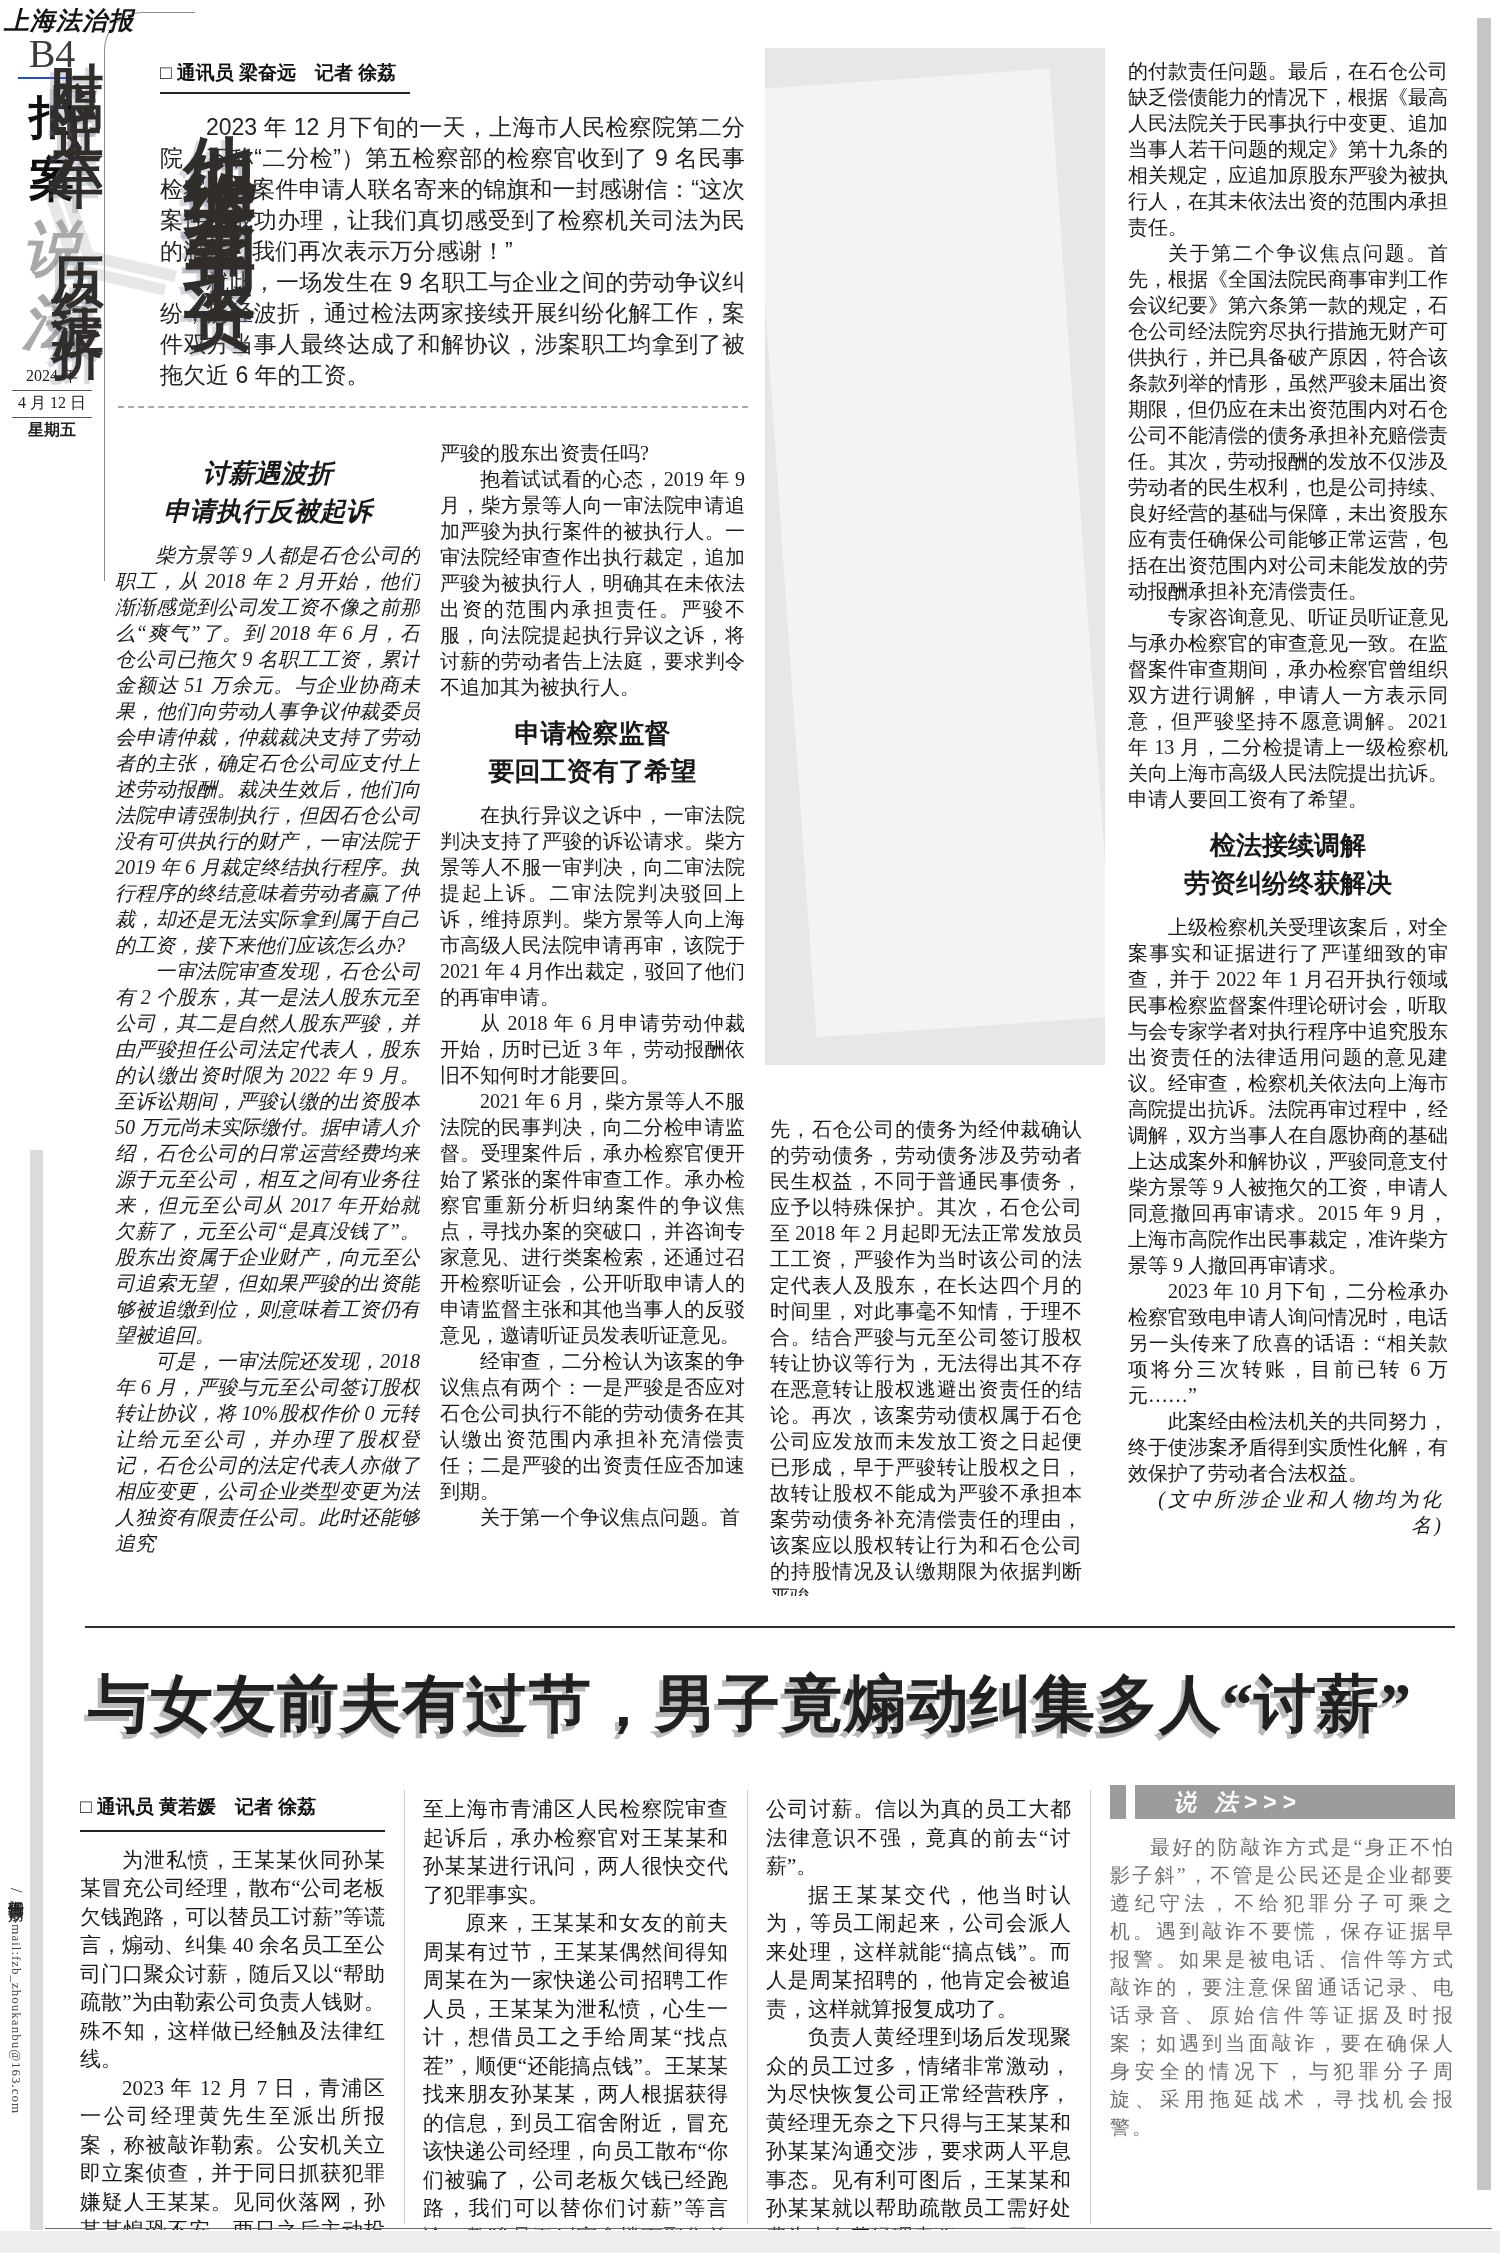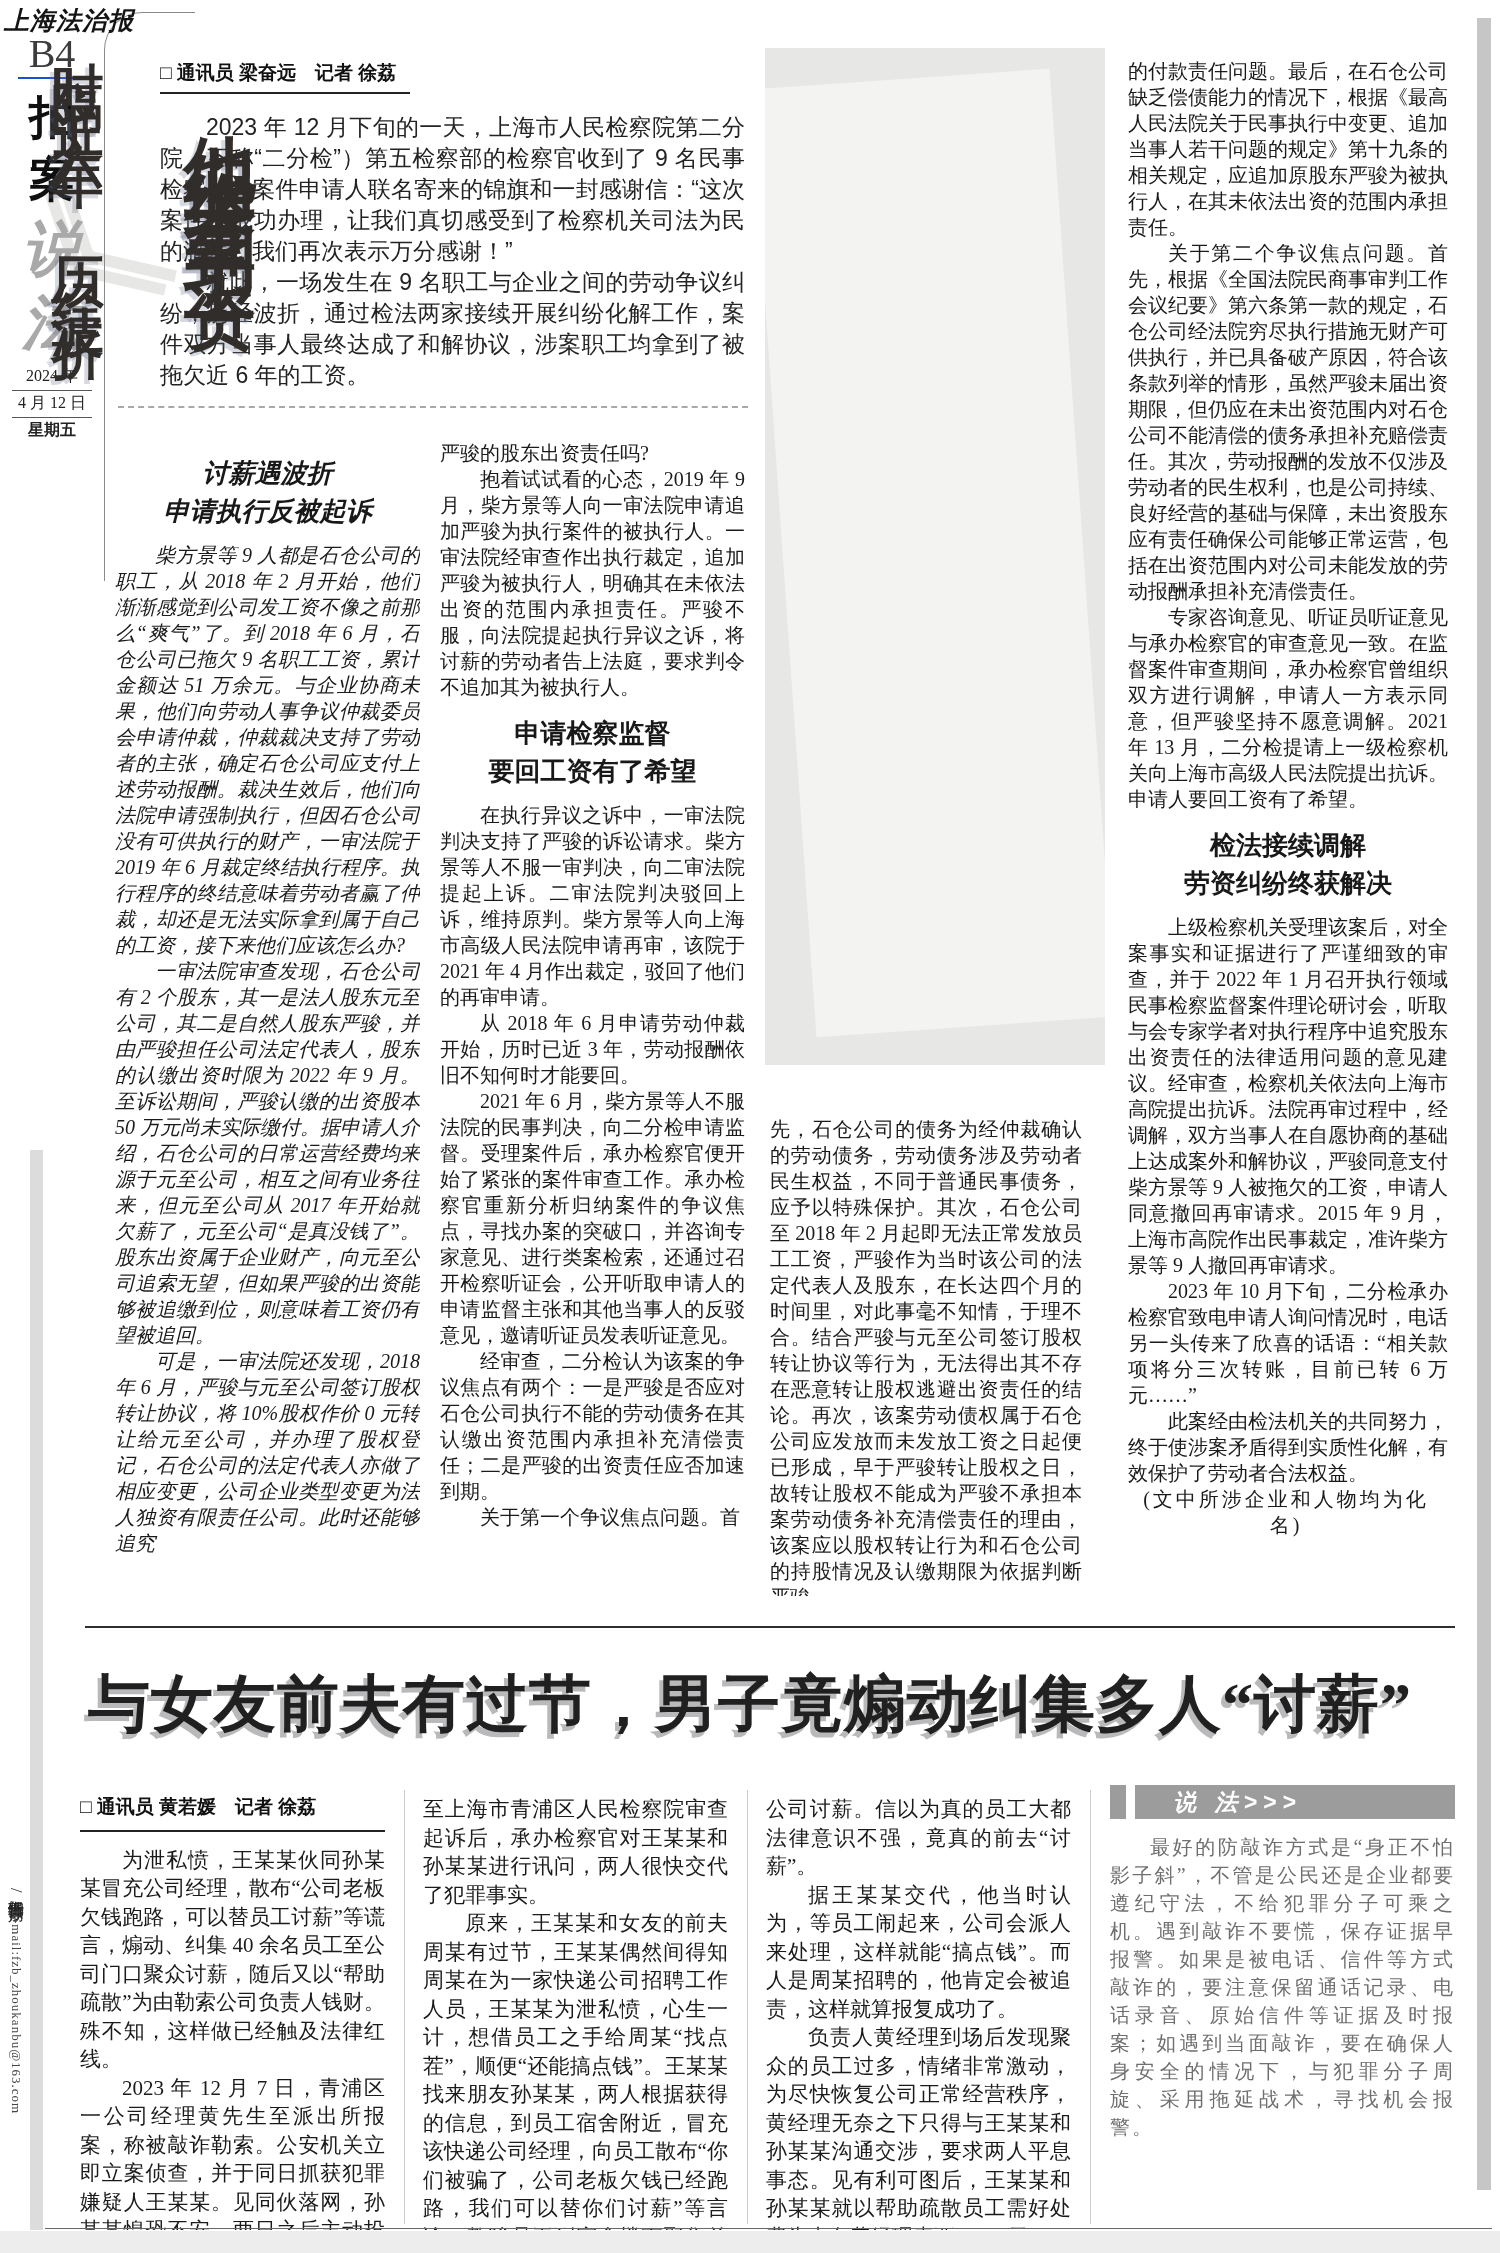--- a/index.html
+++ b/index.html
@@ -31,21 +31,21 @@
   .byline-rule{border-top:2px solid #222;height:0;}
   .col{position:absolute;text-align:justify;overflow:hidden;}
   .col p{margin:0;text-indent:2em;}
   .col p.cont{text-indent:0;}
   .top-body{font-size:20px;line-height:26px;}
   .bot-body{font-size:21px;line-height:28.5px;}
   .subhead{text-align:center;font-weight:bold;font-size:26px;line-height:38px;color:#181818;
            margin:14px 0 12px 0;text-indent:0 !important;
            font-family:"Liberation Sans","DejaVu Sans",sans-serif;}
   .dashed{border-top:2px dashed #a8a8a8;height:0;}
-  .note{text-align:center;letter-spacing:3px;text-indent:0 !important;
+  .note{font-style:italic;text-align:right;letter-spacing:3px;text-indent:0 !important;
         padding-right:4px;}
   
   #hl-block{left:765px;top:48px;width:340px;height:1017px;background:#e7e7e5;overflow:hidden;}
   #hl-block .inner{position:absolute;left:18px;top:30px;width:300px;height:950px;
                    background:#f3f3f1;transform:rotate(-4deg);}
   .vtext{position:absolute;writing-mode:vertical-rl;color:#302d2a;font-weight:bold;
          text-shadow:-4px 4px 0 rgba(110,120,145,0.28);}
   #hl-main{left:172px;top:78px;font-size:72px;letter-spacing:18px;}
   #hl-kicker{left:42px;top:20px;font-size:52px;letter-spacing:24px;}
   

